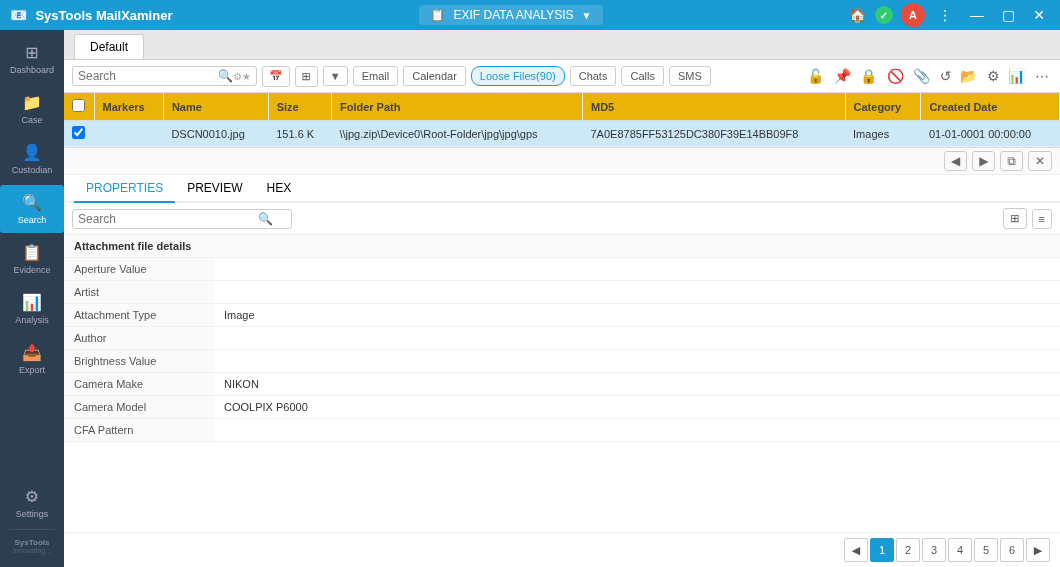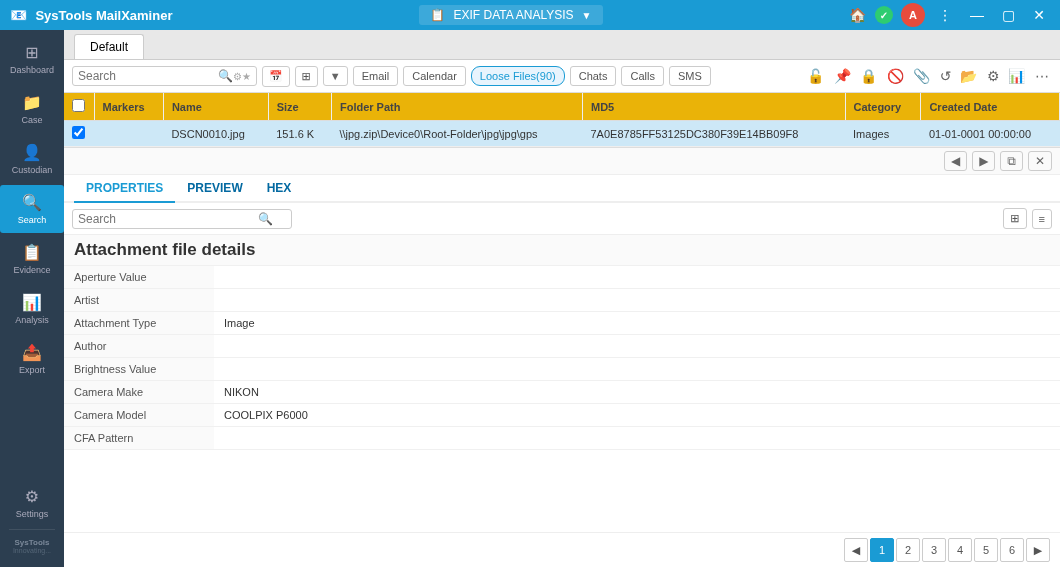--- a/index.html
+++ b/index.html
@@ -99,23 +99,23 @@
     }
     .data-table td {
       padding: 5px 8px; border-bottom: 1px solid #eee; font-size: 11px; color: #333;
     }
     .data-table tr.selected { background: #cde8f7; margin-left: 8px; }
     .checkbox-cell { width: 30px; }
     input[type=checkbox] { cursor: pointer; }
 
     
     .properties-panel { flex: 1; display: flex; flex-direction: column; border-top: 1px solid #ddd; }
-    .props-tabs { display: flex; border-bottom: 2px solid #eee; padding: 0 10px; font-weight: bold; }
+    .props-tabs { display: flex; border-bottom: 2px solid #eee; padding: 0 10px; }
     .props-tab {
-      padding: 6px 12px; cursor: pointer; font-size: 12px; color: #0369a1;
+      padding: 6px 12px; cursor: pointer; font-size: 12px; color: #000000;
       border-bottom: 2px solid transparent; margin-bottom: -2px;
     }
     .props-tab.active { color: #1a9bd4; border-bottom: 2px solid #1a9bd4; }
 
     .props-toolbar {
       display: flex; align-items: center; padding: 5px 8px; gap: 5px; border-bottom: 1px solid #eee;
     }
     .props-search {
       display: flex; align-items: center; border: 1px solid #ccc;
       border-radius: 3px; padding: 2px 5px; background: white; width: 220px;
@@ -123,21 +123,21 @@
     .props-search input { border: none; outline: none; font-size: 12px; width: 180px; background: transparent; }
     .props-tool-btn {
       background: none; border: 1px solid #ccc; border-radius: 3px;
       padding: 3px 6px; cursor: pointer; font-size: 11px; color: #555;
     }
 
     
     .props-content { flex: 1; overflow-y: auto; }
     .props-table { width: 100%; border-collapse: collapse; }
     .props-table .section-header {
-      background: #e8e8e8; padding: 5px 10px; font-size: 17px; font-weight: bold; color: #444;
+      background: #e8e8e8; padding: 5px 10px; font-size: 11px; font-weight: bold; color: #444;
     }
     .props-table td {
       padding: 5px 10px; border-bottom: 1px solid #f0f0f0; font-size: 11px; vertical-align: top;
     }
     .props-table td:first-child { color: #555; width: 150px; background: #fafafa; }
     .props-table td:last-child { color: #333; }
 
     
     .pagination {
       display: flex; justify-content: flex-end; align-items: center;

